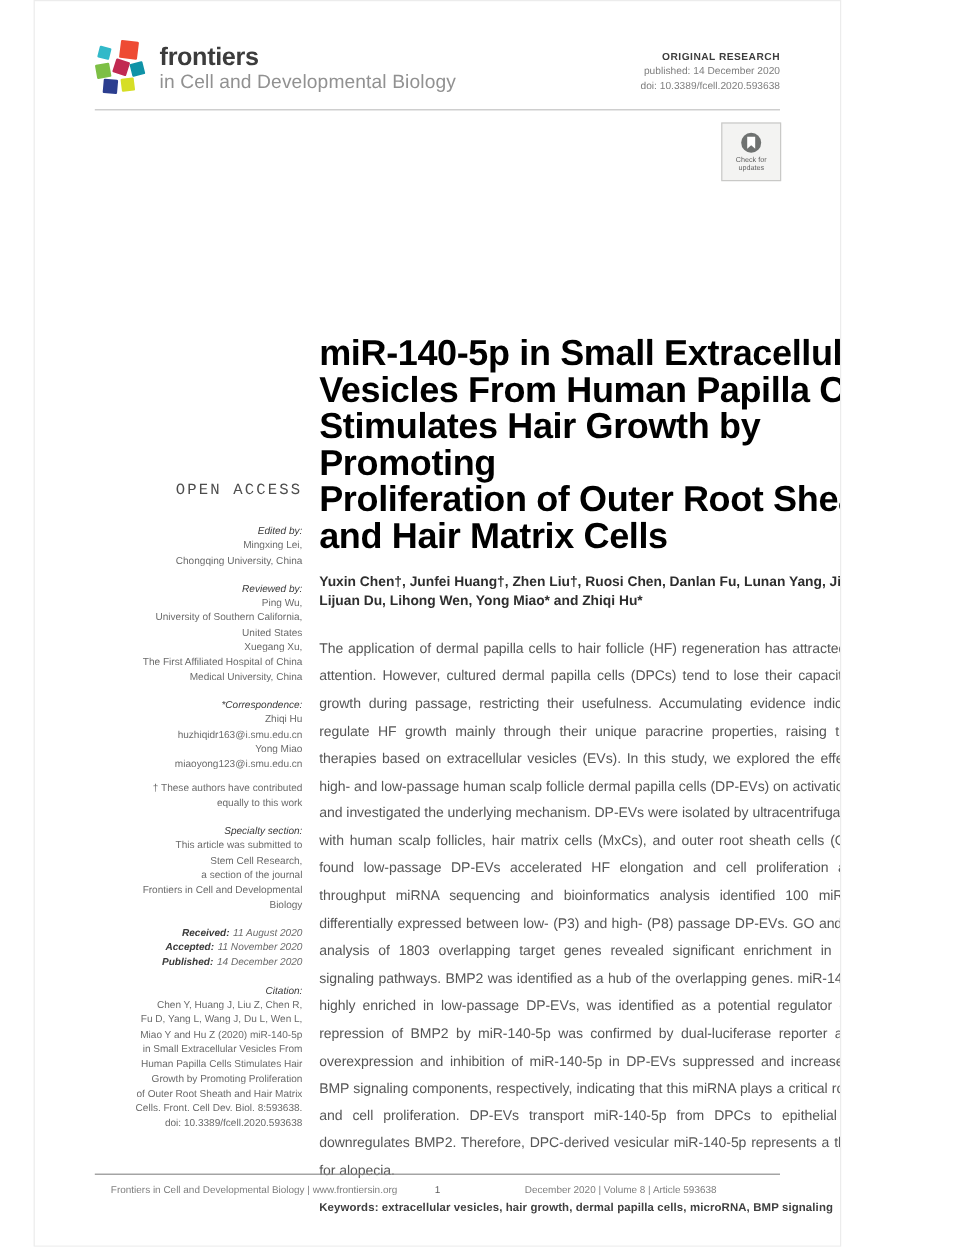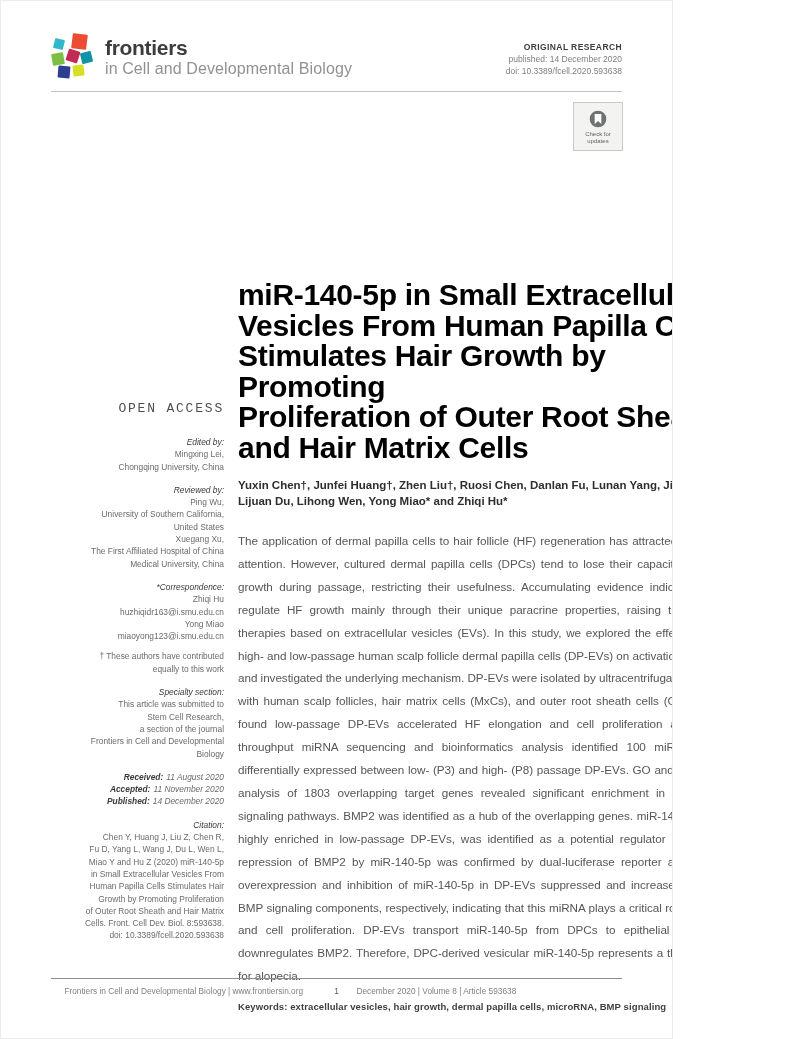--- a/index.html
+++ b/index.html
@@ -1,20 +1,20 @@
 <!DOCTYPE html>
 <html style="--cube-red: #ee4b33; --cube-crimson: #c12a52; --cube-teal: #32b9c9; --cube-teal2: #0f93a7; --cube-green: #7dbf45; --cube-navy: #2c3e8f; --cube-yellow: #d6de26;"><head>
 <meta charset="utf-8">
 <style>
   * { box-sizing: border-box; }
   html,body { margin:0; padding:0; background:#fff; }
   .page {
     position:relative; width:673px; height:1039px; background:#fff;
     font-family:"Liberation Sans", sans-serif; border:1px solid #ececec;
-    overflow:hidden; color:#333;
+    overflow:hidden; color:#333;margin-left:28px;
   }
 
   
   .logo { position:absolute; left:50px; top:32px; display:flex; }
   .logo-mark { position:relative; width:48px; height:48px; }
   .cube { position:absolute; border-radius:1px; }
   .cube.c1 { left:3px;  top:6px;  width:10px; height:10px; background:var(--cube-teal);   transform:rotate(14deg); }
   .cube.c2 { left:21px; top:1px;  width:15px; height:15px; background:var(--cube-red);    transform:rotate(7deg); }
   .cube.c3 { left:1px;  top:20px; width:12px; height:12px; background:var(--cube-green);  transform:rotate(-10deg); }
   .cube.c4 { left:16px; top:17px; width:12px; height:12px; background:var(--cube-crimson);transform:rotate(18deg); }
@@ -67,21 +67,21 @@
   .keywords { margin-top:13px; font-size:9.5px; font-weight:bold; color:#3f3f3f; letter-spacing:0.1px; }
 
   
   .footer-rule { position:absolute; left:50px; right:50px; top:977px; height:1px; background:#8e8e8e; }
   .footer-row {
     position:absolute; left:50px; right:50px; top:985px; display:flex;
     font-size:8.3px; color:#7f7f7f; line-height:11px;
   }
   .footer-left { flex:1; text-align:center; }
   .footer-center { width:40px; text-align:center; color:#5a5a5a; }
-  .footer-right { flex:1; text-align:left; }
+  .footer-right { flex:1; text-align:center; }
 </style>
 </head>
 <body>
 
 <div class="page">
 
   <div class="logo">
     <div class="logo-mark">
       <span class="cube c1"></span>
       <span class="cube c2"></span>

